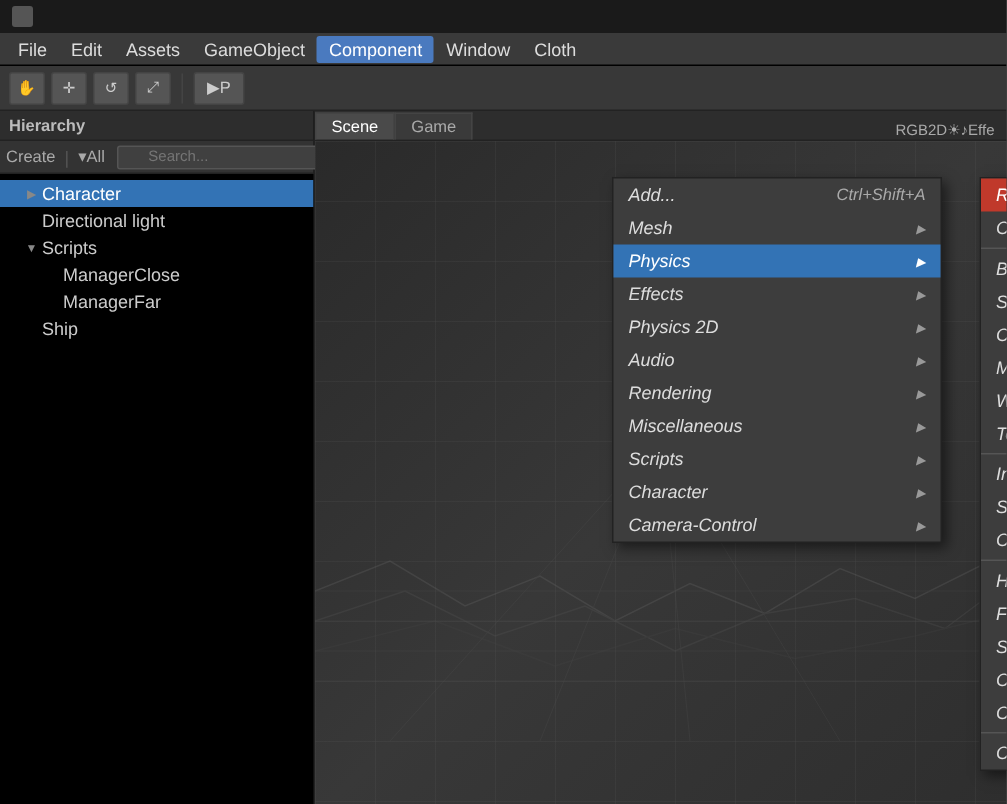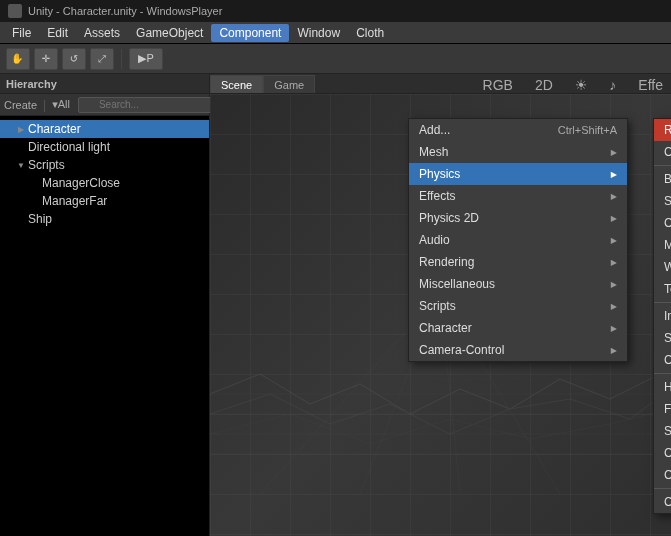--- a/index.html
+++ b/index.html
@@ -229,20 +229,21 @@
     }
 
     
     #dropdown-overlay {
       position: absolute;
       top: 0;
       left: 0;
       width: 100%;
       height: 100%;
       z-index: 100;
+      font-style: italic;
     }
 
     
     #component-menu {
       position: absolute;
       top: 44px; 
       left: 198px;
       background: #3d3d3d;
       border: 1px solid #222;
       box-shadow: 3px 3px 8px rgba(0,0,0,0.5);
@@ -296,21 +297,20 @@
     .physics-item-highlighted {
       background: #c0392b !important;
       color: #fff !important;
     }
   </style>
 </head>
 <body>
 
 <div id="title-bar">
   <div class="title-icon"></div>
-  <span>Unity - Character.unity - WindowsPlayer</span>
 </div>
 
 <div id="menu-bar">
   <span class="menu-item">File</span>
   <span class="menu-item">Edit</span>
   <span class="menu-item">Assets</span>
   <span class="menu-item">GameObject</span>
   <span class="menu-item active">Component</span>
   <span class="menu-item">Window</span>
   <span class="menu-item">Cloth</span>
@@ -379,21 +379,21 @@
 
     </div>
   </div>
 
   <div id="right-area">
 
     <div id="view-tabs">
       <div class="view-tab active">Scene</div>
       <div class="view-tab">Game</div>
       <div style="flex:1"></div>
-      <div style="display:flex;align-items:center;gap:22px;padding-right:8px;font-size:14px;color:#aaa;">
+      <div style="display:flex;align-items:center;gap:0;padding-right:8px;font-size:10px;color:#aaa;">
         <span style="cursor:pointer">RGB</span>
         <span style="cursor:pointer">2D</span>
         <span style="cursor:pointer">☀</span>
         <span style="cursor:pointer">♪</span>
         <span style="cursor:pointer">Effe</span>
       </div>
     </div>
 
     <div id="scene-content">
       <div class="scene-bg">

